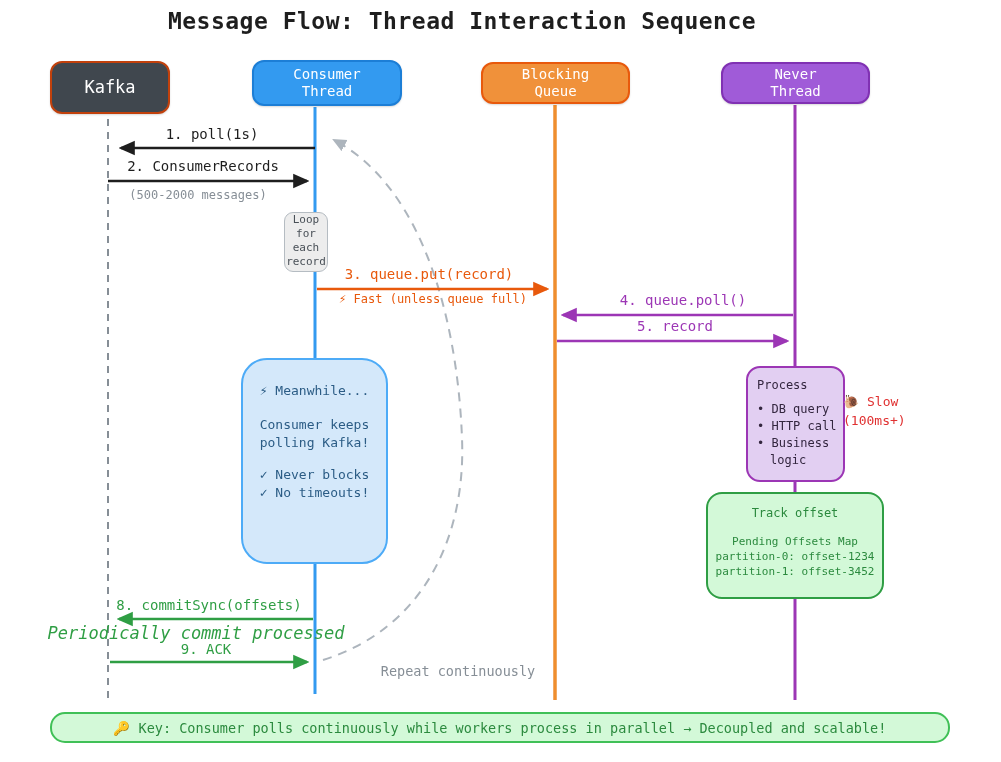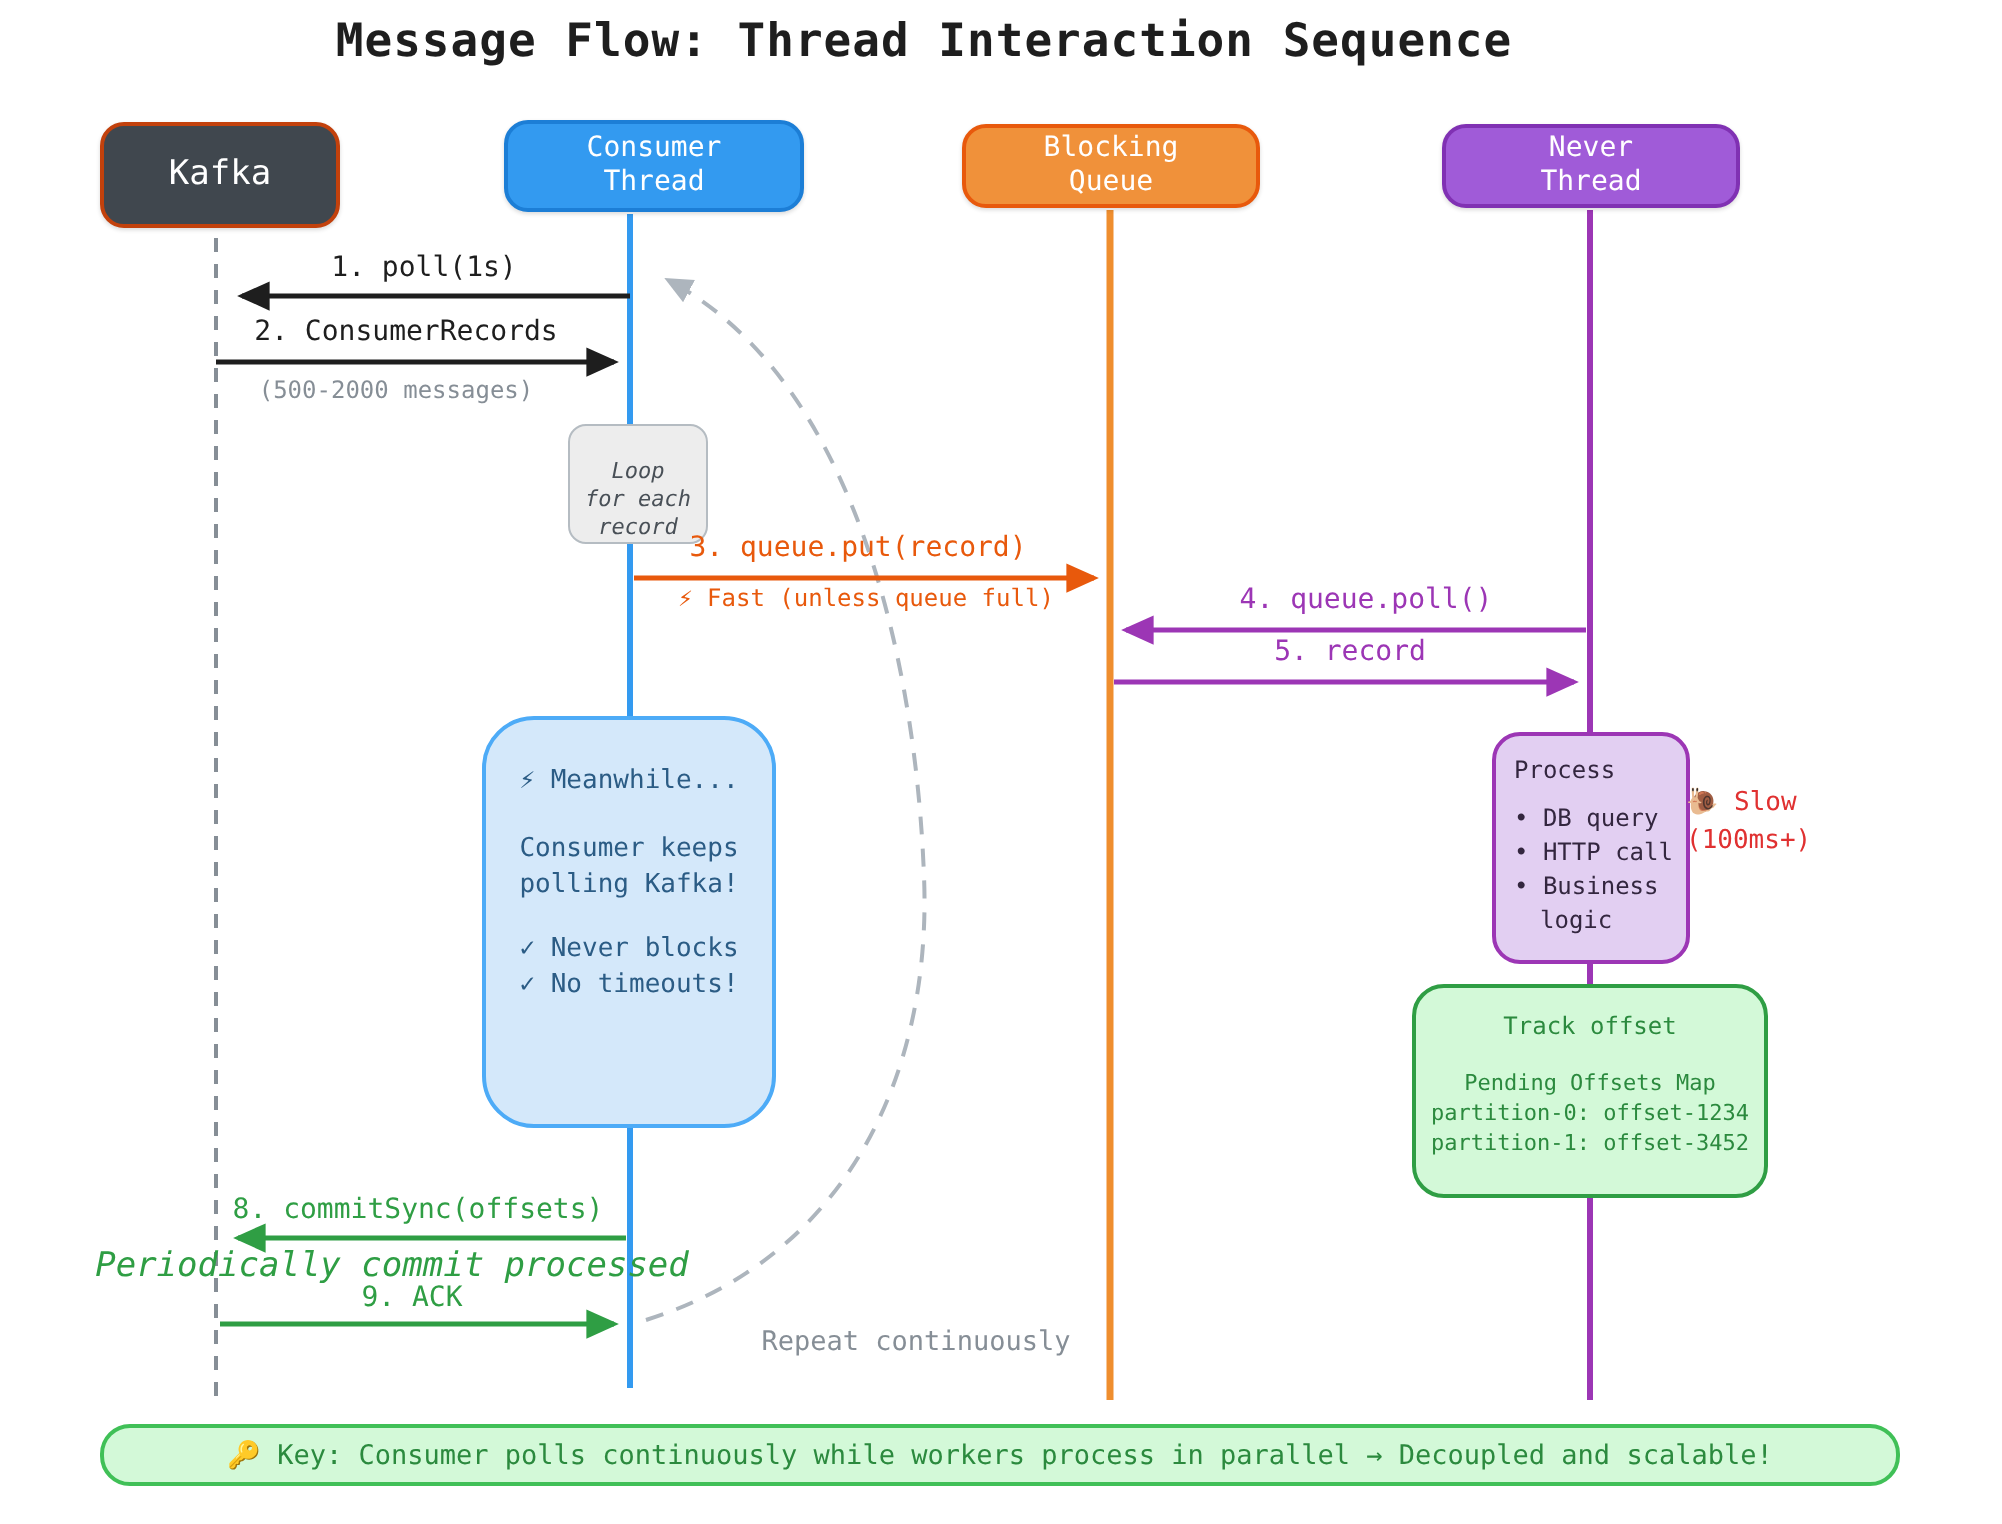--- a/index.html
+++ b/index.html
@@ -27,24 +27,24 @@
   .msg-label { position:absolute; transform:translateX(-50%); white-space:nowrap; font-size:14px; }
   .msg-sub   { position:absolute; transform:translateX(-50%); white-space:nowrap; font-size:12px; }
 
   .c-black  { color:#1e1e1e; }
   .c-gray   { color:#868e96; }
   .c-orange { color:#e8590c; }
   .c-purple { color:#9c36b5; }
   .c-green  { color:#2f9e44; }
 
   .loop-box {
-    position:absolute; left:284px; top:212px; width:70px; height:60px;
+    position:absolute; left:284px; top:212px; width:44px; height:60px;
     background:#ededed; border:1.5px solid #b5bcc2; border-radius:9px;
-    display:flex; flex-direction:column; align-items:center; justify-content:flex-end;
-    font-size:11px; line-height:14px; color:#495057; text-align:center;font-style:italic;
+    display:flex; flex-direction:column; align-items:center; justify-content:flex-start;
+    font-size:11px; line-height:14px; color:#495057; text-align:center;
   }
 
   .note-blue {
     position:absolute; left:241px; top:358px; width:147px; height:206px;
     background:#d4e8fa; border:2.5px solid #4dabf7; border-radius:26px;
     display:flex; flex-direction:column; align-items:center;
     padding-top:22px; font-size:13px; line-height:18px; color:#2b5c85; text-align:center;
   }
   .note-blue .nb-title { margin-bottom:16px; }
   .note-blue .nb-gap   { margin-top:14px; }

